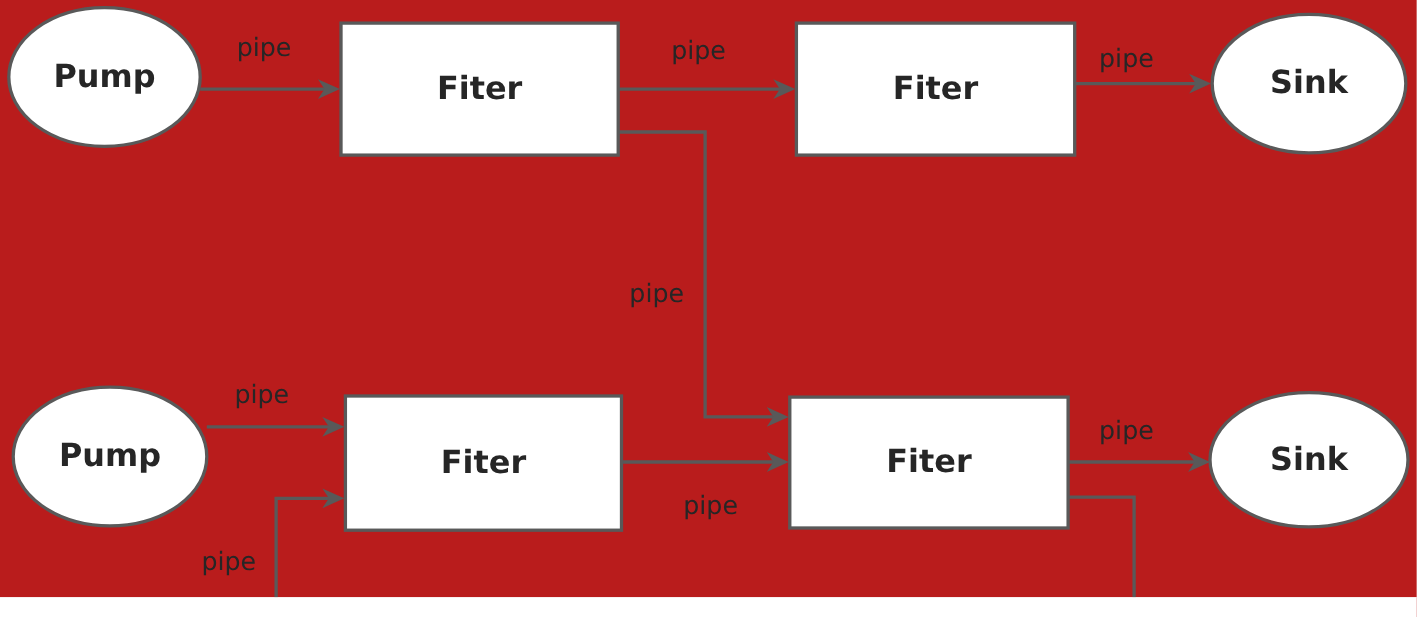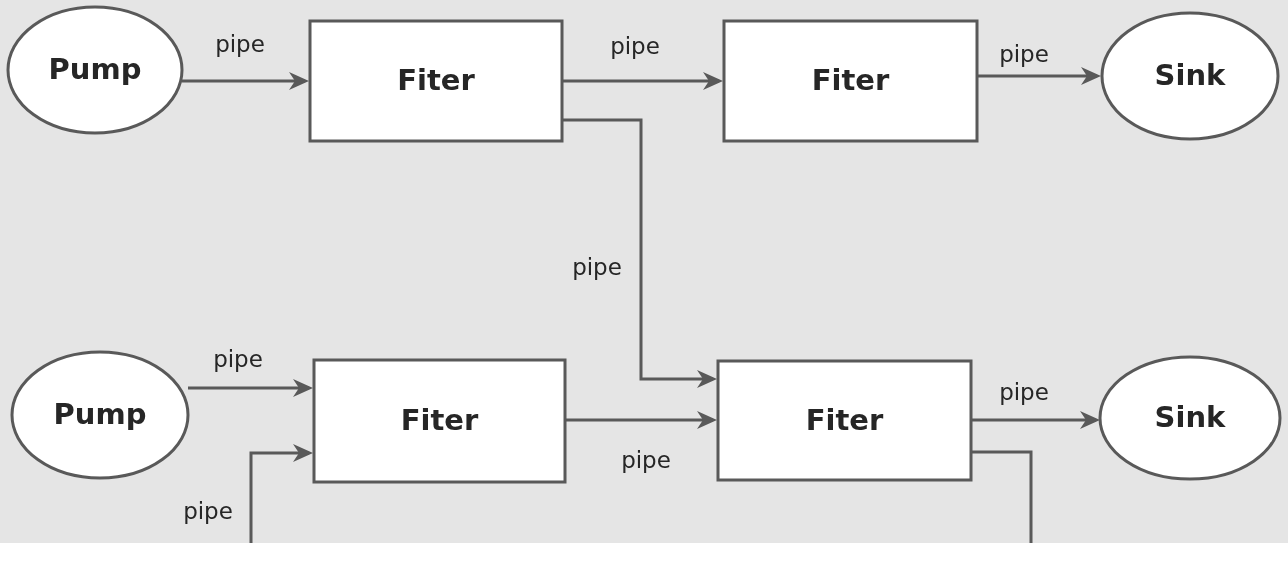--- a/index.html
+++ b/index.html
@@ -8,21 +8,21 @@
     padding: 0;
     background: #ffffff;
   }
   body {
     font-family: "DejaVu Sans", "Liberation Sans", sans-serif;
   }
   #diagram-root {
     position: relative;
     width: 1288px;
     height: 543px;
-    background: #e5e5e5;
+    background: #b91c1c;
     overflow: hidden;
   }
   svg#diagram-canvas {
     position: absolute;
     top: 0;
     left: 0;
     width: 1288px;
     height: 561px;
     display: block;
   }

